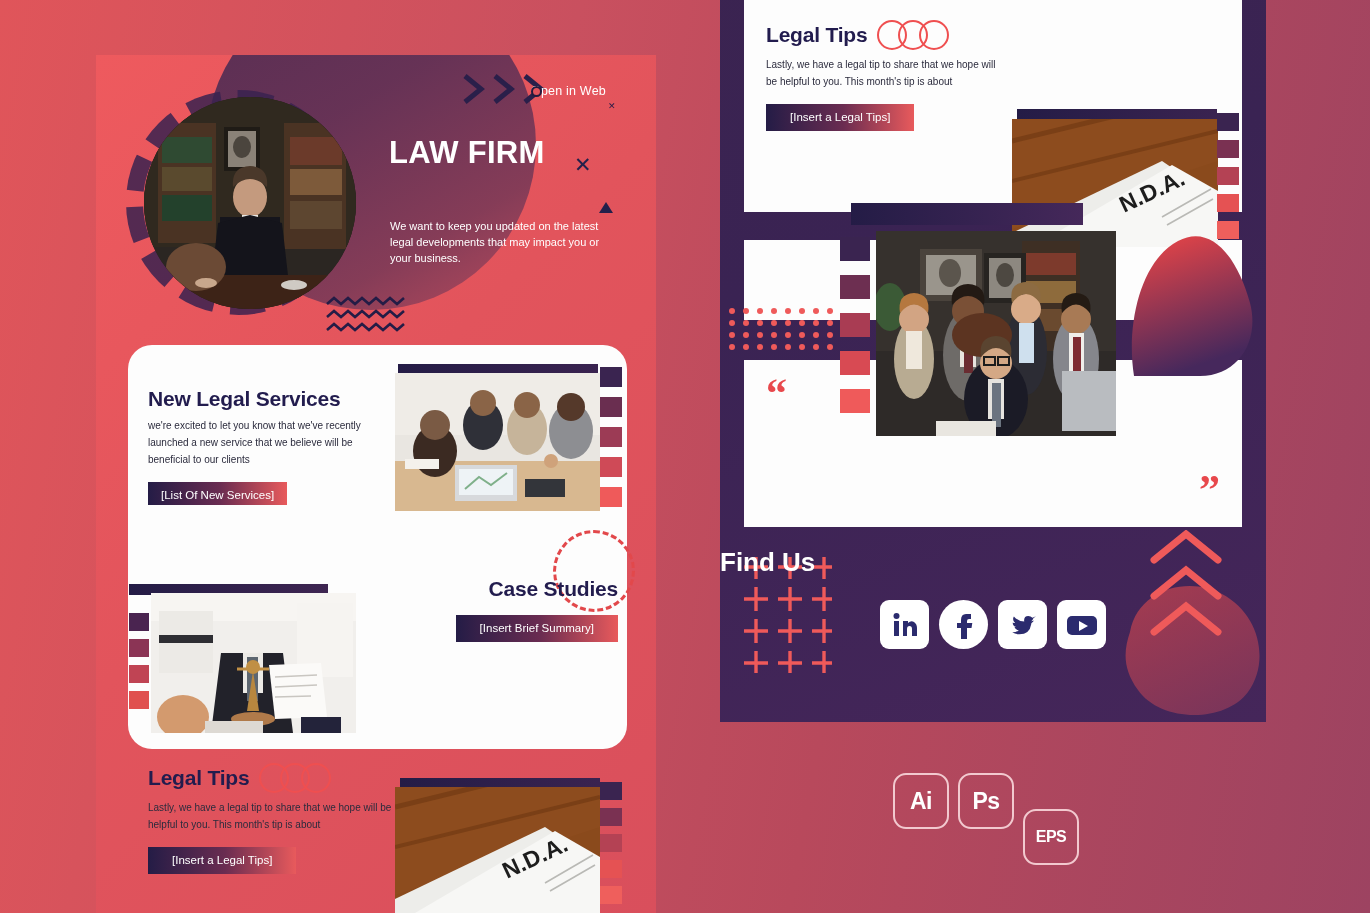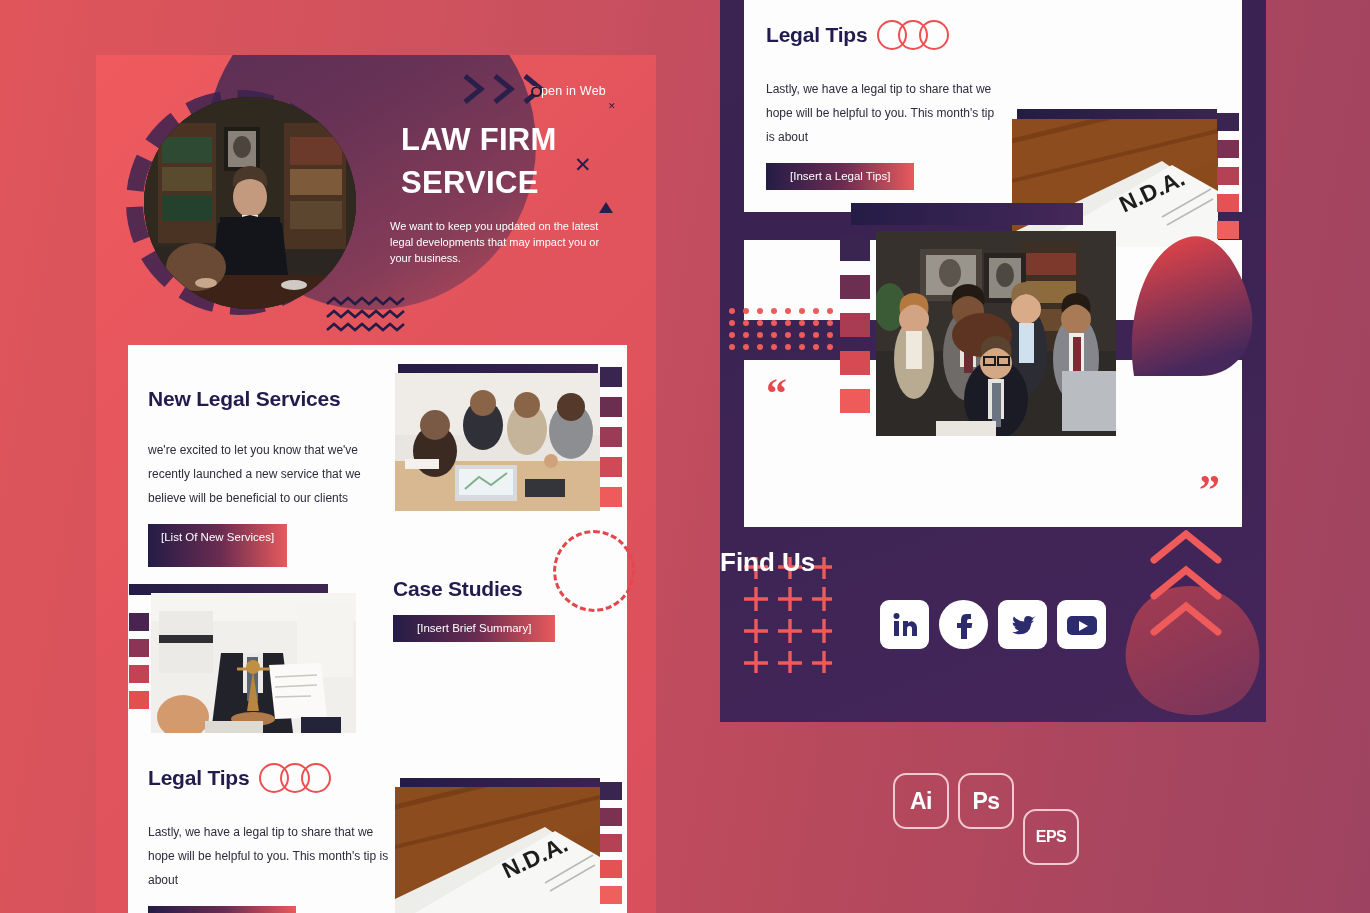--- a/index.html
+++ b/index.html
@@ -42,59 +42,59 @@
     font-size:12.5px; color:#fff; letter-spacing:.2px; font-weight:400;
     display:flex; align-items:center;
   }
   .ow-dot{
     width:11px; height:11px; border-radius:50%;
     border:2.5px solid #241a3d; background:#e2545c;
     position:absolute; left:0px; top:2px;
   }
 
   .hero-title{
-    position:absolute; left:293px; top:63px; width:250px;
+    position:absolute; left:293px; top:76px; width:250px;
     font-size:31px; line-height:43px; font-weight:bold; color:#fff;
     letter-spacing:.3px;
-    margin-left:12px;
   }
   .hero-sub{
     position:absolute; left:294px; top:163px; width:225px;
     font-size:11px; line-height:16px; color:#fff;
   }
   .mark-x-sm{ position:absolute; left:512px; top:46px; font-size:9px; color:#2a1d48; }
   .mark-x-lg{ position:absolute; left:478px; top:98px; font-size:21px; color:#23204b; font-weight:300; }
   .mark-tri{
     position:absolute; left:503px; top:147px;
     width:0;height:0;border-left:7px solid transparent;border-right:7px solid transparent;
     border-bottom:11px solid #23204b;
   }
   .zigzag{ position:absolute; left:229px; top:241px; }
 
   
   .card{
-    position:absolute; left:32px; top:290px; width:499px; height:568px;
+    position:absolute; left:32px; top:290px; width:499px; height:404px;
     background:#fdfdfd;
+    border-radius:24px;
   }
   .sec-title{
     font-size:21px; font-weight:bold; color:#221c4e; letter-spacing:-.2px;
   }
   .sec-body{
-    font-size:12px; line-height:24px; color:#2b2b3d; margin-top:27px;
+    font-size:10px; line-height:17px; color:#2b2b3d; margin-top:6px;
   }
   .btn{
     display:inline-block; margin-top:14px;
-    padding:7px 13px 24px;
+    padding:7px 13px 4px;
     font-size:11.5px; color:#fff; white-space:nowrap;
     background:linear-gradient(90deg,#241c46 0%,#6a2c51 52%,#e85a5c 100%);
   }
   .btn.wide{ padding:7px 24px 8px; }
 
   .sec1{ position:absolute; left:20px; top:42px; width:240px; }
-  .sec2{ position:absolute; left:265px; top:232px; width:225px; }
+  .sec2{ position:absolute; left:265px; top:232px; width:225px;text-align:right; }
   .sec3{ position:absolute; left:20px; top:418px; width:250px; }
 
   .photo-meet{
     position:absolute; left:267px; top:28px; width:205px; height:138px; overflow:hidden;
   }
   .bar-navy-top{ position:absolute; left:270px; top:19px; width:200px; height:11px;
     background:linear-gradient(90deg,#241c46,#3a2350); }
   .strip-right{ position:absolute; left:472px; top:22px; }
   .photo-lady{ position:absolute; left:23px; top:248px; width:205px; height:140px; overflow:hidden; }
   .bar-navy-2{ position:absolute; left:1px; top:239px; width:199px; height:11px;
@@ -212,21 +212,20 @@
         </svg>
     </div>
 
     <a class="openweb">
       <span class="ow-dot"></span>
       <span>Open in Web</span>
     </a>
 
     <div class="hero-title">
       <div>LAW FIRM</div>
-      <div>SERVICE</div>
     </div>
     <div class="hero-sub">We want to keep you updated on the latest legal developments that may impact you or your business.</div>
 
     <div class="mark-x-sm">✕</div>
     <div class="mark-x-lg">✕</div>
     <div class="mark-tri"></div>
 
     <svg class="zigzag" width="82" height="38" viewBox="0 0 82 38">
       <path d="M2 8 L9 2 L16 8 L23 2 L30 8 L37 2 L44 8 L51 2 L58 8 L65 2 L72 8 L79 2" stroke="#241c46" stroke-width="2.6" fill="none"></path>
       <path d="M2 21 L9 15 L16 21 L23 15 L30 21 L37 15 L44 21 L51 15 L58 21 L65 15 L72 21 L79 15" stroke="#241c46" stroke-width="2.6" fill="none"></path>

